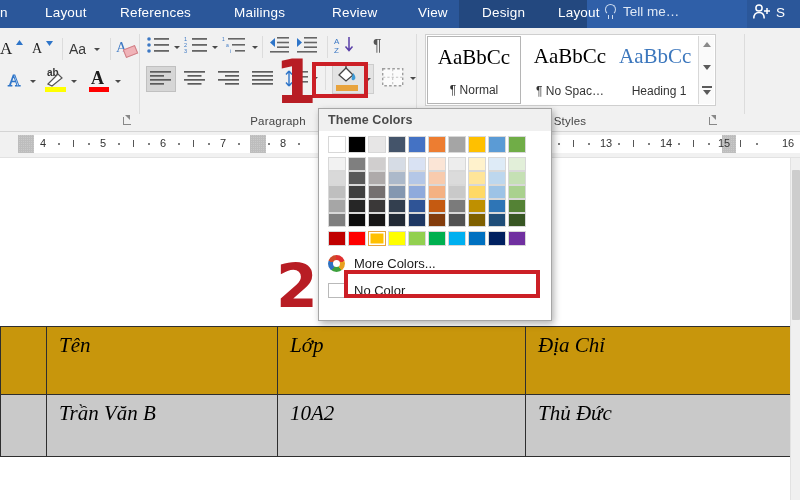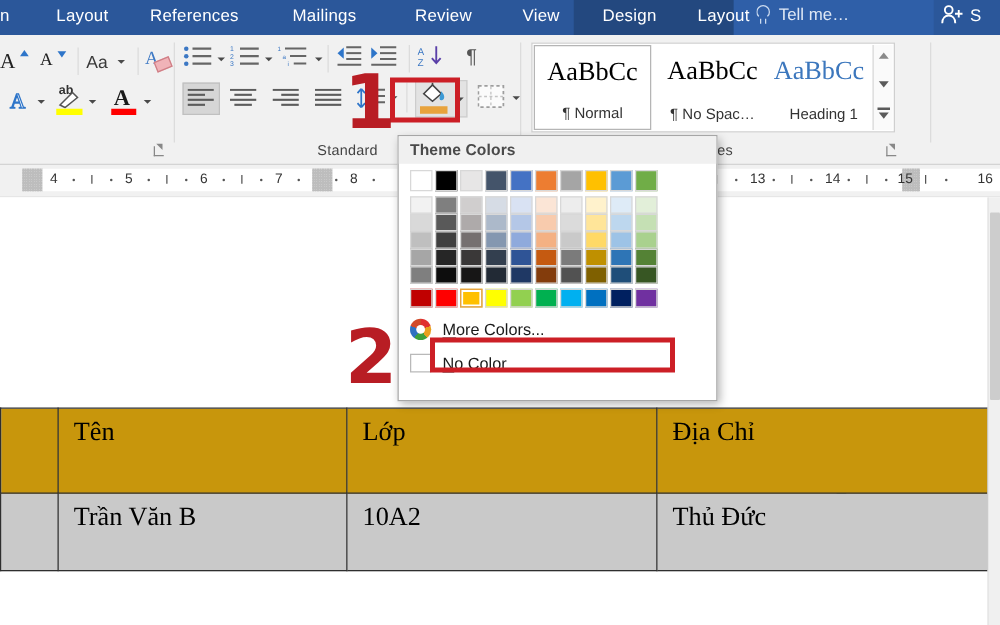--- a/index.html
+++ b/index.html
@@ -83,21 +83,21 @@
   .r-white{ position:absolute; top:3px; height:18px; background:#ffffff; }
   .r-gray{ position:absolute; top:3px; height:18px; background:#c9c9c9;
            background-image:repeating-linear-gradient(0deg,#bdbdbd 0 1px,transparent 1px 2px),
                             repeating-linear-gradient(90deg,#bdbdbd 0 1px,transparent 1px 2px); }
   .r-num{ position:absolute; top:5px; font-size:11px; color:#333; }
   .r-dot{ position:absolute; top:11px; width:2px; height:2px; background:#555; border-radius:50%;}
   .r-tick{ position:absolute; top:8px; width:1px; height:7px; background:#555;}
 
   
   .docarea{ position:absolute; left:0; top:158px; width:800px; height:342px; background:#ffffff; }
-  .page{ position:absolute; left:0; top:0; width:790px; height:342px; background:#ffffff;}
+  .page{ position:absolute; left:0; top:0; width:790px; height:342px; background:#ffffff;font-style:italic;}
   .vscroll{
     position:absolute; right:0; top:0; width:10px; height:342px; background:#f0f0f0;
     border-left:1px solid #e2e2e2;
   }
   .vthumb{ position:absolute; left:1px; top:12px; width:8px; height:150px; background:#cdcdcd; border-radius:1px;}
 
   
   .unica{
     position:absolute; left:600px; top:228px;
     font-family:"DejaVu Sans", sans-serif; font-size:44px; font-weight:700;
@@ -120,21 +120,21 @@
   }
   .c0{ width:46px; }
   .c1{ width:231px; }
   .c2{ width:248px; }
   .c3{ width:265px; }
   tr.head td{ background:#C8960C; height:68px; }
   tr.body td{ background:#c9c9c9; height:62px; }
 
   
   .ddown{
-    position:absolute; left:318px; top:108px; width:256px; height:213px;
+    position:absolute; left:318px; top:108px; width:234px; height:213px;
     background:#ffffff; border:1px solid #a6a6a6;
     box-shadow:2px 3px 7px rgba(0,0,0,.30);
     z-index:40;
   }
   .dd-head{
     height:22px; background:#f0f0f0; color:#4a4a4a;
     font-size:12.5px; font-weight:700; display:flex; align-items:center;
     padding-left:9px; letter-spacing:.1px;
   }
   .swgrid{ padding:5px 8px 2px 9px; }
@@ -245,21 +245,21 @@
       <div style="position:absolute;left:1px;top:19px;width:20px;height:5px;background:#ff0000"></div>
       <span class="caret" style="left:27px;top:12px"></span>
     </div>
 
     <div class="dlg" style="left:122px"></div>
   </div>
 
   <div class="grp-sep" style="left:139px;top:6px;height:80px"></div>
 
   <div class="grp" style="left:142px;width:272px">
-    <div class="grp-label">Standard</div>
+    <div class="grp-label">Paragraph</div>
 
     <div class="btn" style="left:4px;top:8px;width:34px;height:24px">
       <svg width="25" height="18" viewBox="0 0 25 18">
         <circle cx="3" cy="3" r="1.8" fill="#3c78c4"></circle>
           <rect x="8" y="2" width="15" height="1.8" fill="#666"></rect>
         <circle cx="3" cy="9" r="1.8" fill="#3c78c4"></circle>
           <rect x="8" y="8" width="15" height="1.8" fill="#666"></rect>
         <circle cx="3" cy="15" r="1.8" fill="#3c78c4"></circle>
           <rect x="8" y="14" width="15" height="1.8" fill="#666"></rect>
       </svg>

